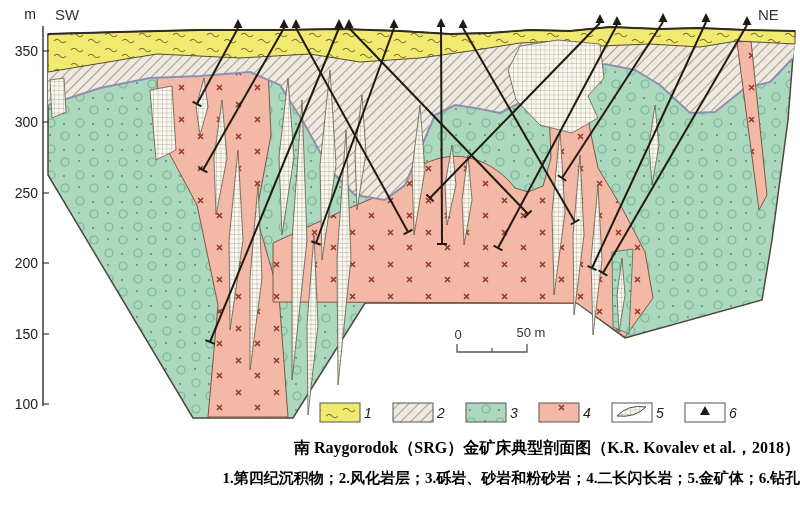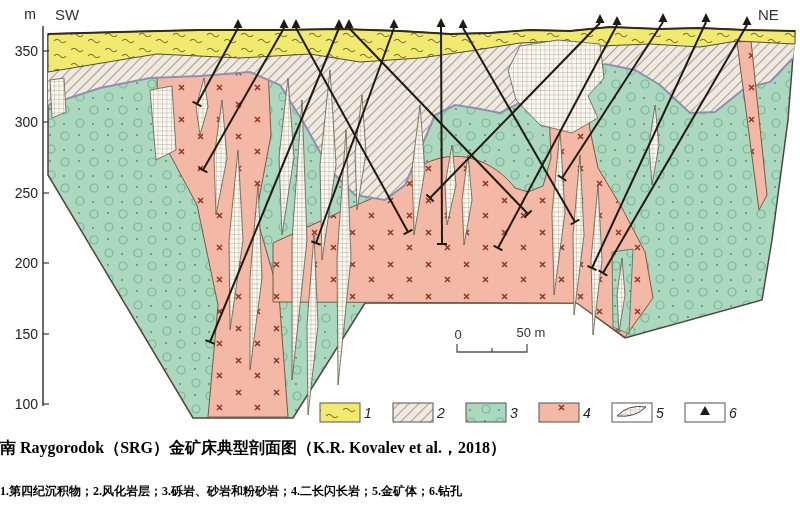--- a/index.html
+++ b/index.html
@@ -9,25 +9,25 @@
   }
   #figure{position:absolute;left:0;top:0;}
   .tick-label{font-size:14px;fill:#222;}
   .corner-label{font-size:15px;fill:#333;}
   .unit-label{font-size:14px;fill:#222;}
   .scale-label{font-size:13px;fill:#333;}
   .legend-num{font-size:14px;font-style:italic;fill:#222;}
   .drill line{stroke:#201b12;stroke-width:2;}
   .drill polygon{fill:#201b12;stroke:none;}
   .caption{
-    position:absolute;left:0;width:800px;text-align:left;color:#000;
+    position:absolute;left:0;width:800px;text-align:right;color:#000;
     font-family:"Liberation Serif",serif;font-weight:bold;
   }
   #caption-title{top:438px;font-size:16px;}
-  #caption-legend{top:483px;font-size:12px;}
+  #caption-legend{top:469px;font-size:15px;}
 </style>
 </head>
 <body>
 
 <svg id="figure" width="800" height="432" viewBox="0 0 800 432">
   <defs>
     <pattern id="pat-yellow" width="34" height="15" patternUnits="userSpaceOnUse">
       <rect width="34" height="15" fill="#f2ea70"></rect>
       <path d="M3,5 q3,-3.5 6,0 q3,3.5 6,0" stroke="#77712c" fill="none" stroke-width="1.1"></path>
       <path d="M20,11 q3,-3.5 6,0 q3,3.5 6,0" stroke="#77712c" fill="none" stroke-width="1.1"></path>

